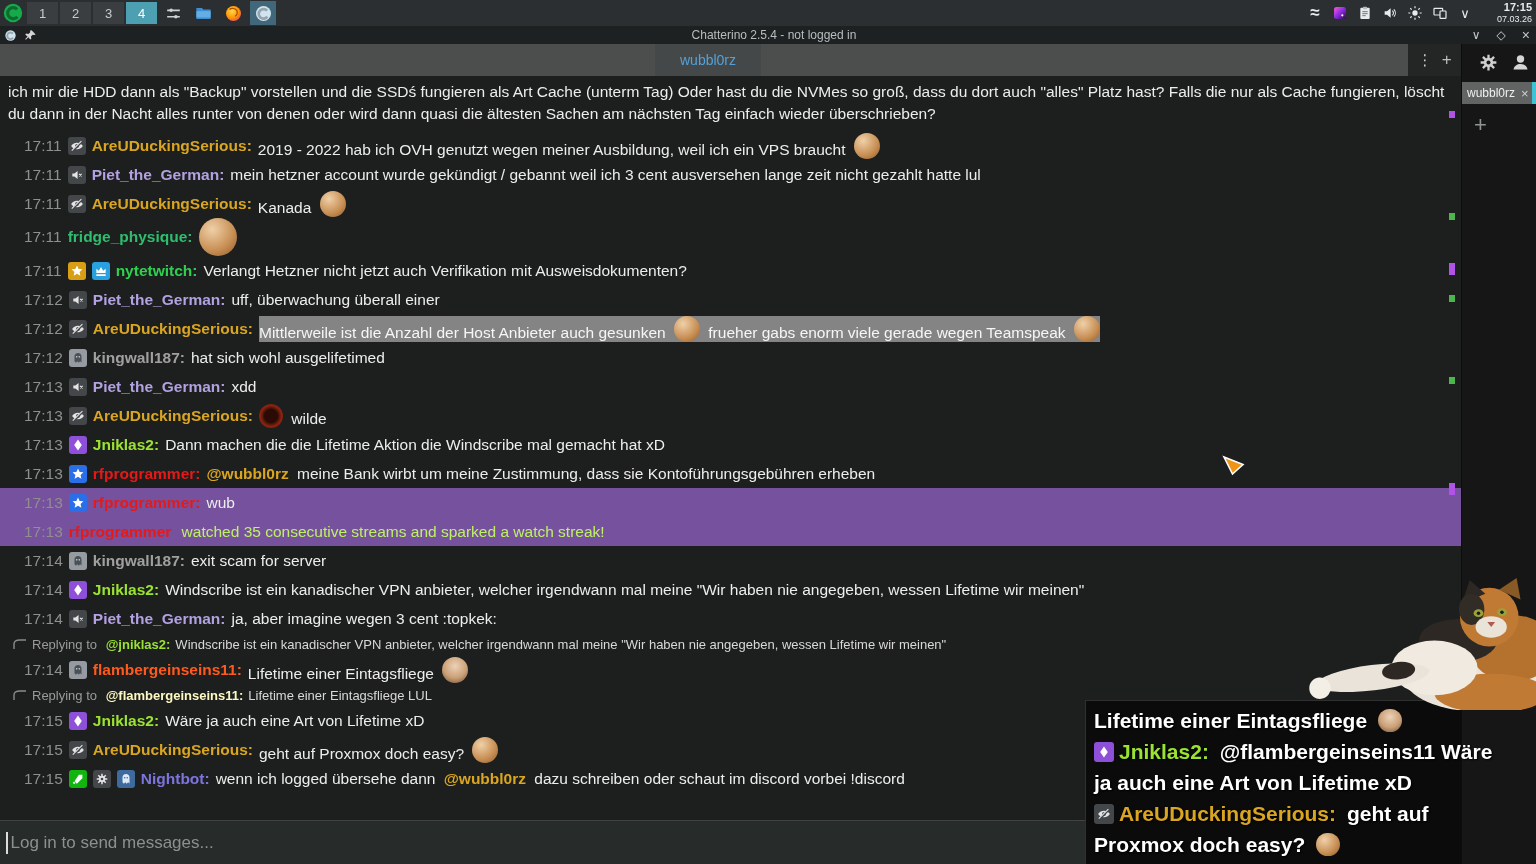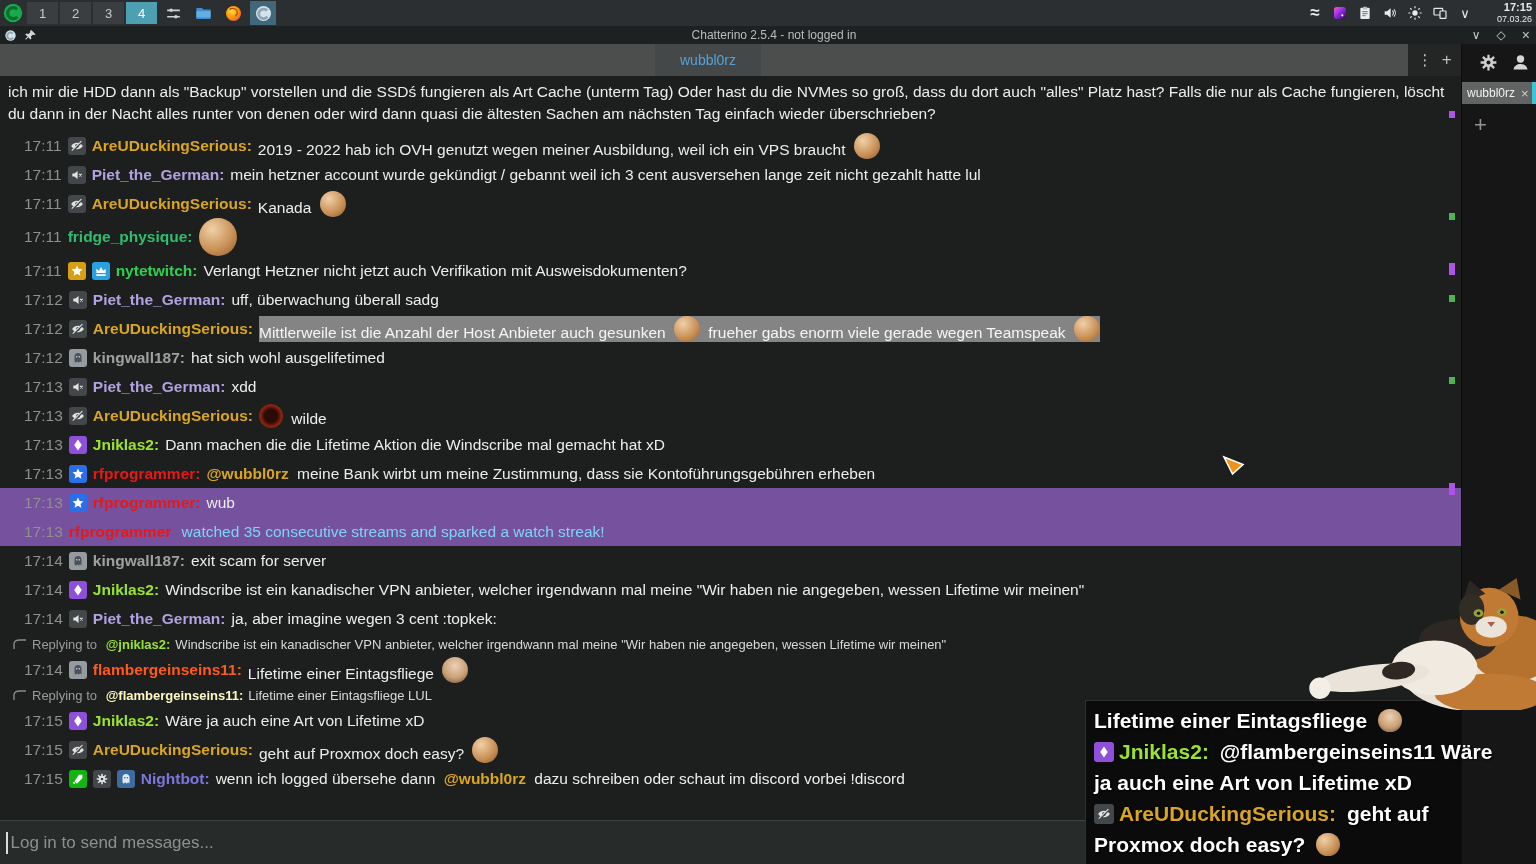--- a/index.html
+++ b/index.html
@@ -46,21 +46,21 @@
   .time{color:#8f8f8f;flex:0 0 auto;}
   .uname{font-weight:700;flex:0 0 auto;cursor:pointer;}
   .badge{width:18px;height:18px;border-radius:3px;flex:0 0 auto;display:inline-flex;
          align-items:center;justify-content:center;}
   .badge svg{width:14px;height:14px;}
   .msgseg{display:inline-flex;align-items:flex-end;gap:4px;flex-wrap:wrap;}
   .msgseg.selected{background:#848484;color:#f6f6f6;}
   .mention{color:#DAA520;font-weight:700;}
   .emote{border-radius:50%;display:inline-block;flex:0 0 auto;}
   .row.purple{background:#76519E;}
-  .streaktext{color:#7dd3fc;}
+  .streaktext{color:#bef264;}
   .row.reply{min-height:22px;font-size:13px;color:#9a9a9a;gap:5px;padding-left:12px;}
   .row.reply .rpreview{color:#d8d8d8;}
   .row.reply .ruser{font-weight:700;}
   
   #inputbox{position:absolute;left:0;top:820px;width:1461px;height:44px;background:#272b2a;
             border-top:1px solid #3f4442;box-sizing:border-box;display:flex;align-items:center;z-index:4;}
   #caret{width:1.5px;height:22px;background:#dcdcdc;margin-left:6px;}
   #placeholder{color:#8c918f;font-size:17px;margin-left:3px;}
   #emoji-btn{position:absolute;left:1441px;top:845px;color:#9aa09e;font-size:14px;z-index:26;}
   
@@ -238,21 +238,21 @@
           </svg></span><span class="uname" style="color: rgb(218, 165, 32);">AreUDuckingSerious:</span><span class="msgseg"><span>Kanada </span><span class="emote" style="width: 26px; height: 26px; background: radial-gradient(circle at 35% 30%, rgb(240, 208, 168), rgb(198, 141, 82) 60%, rgb(138, 90, 46));"></span></span></div>
       <div class="row"><span class="time">17:11</span><span class="uname" style="color: rgb(46, 190, 110);">fridge_physique:</span><span class="msgseg"><span class="emote" style="width: 38px; height: 38px; background: radial-gradient(circle at 35% 30%, rgb(240, 208, 168), rgb(198, 141, 82) 60%, rgb(138, 90, 46));"></span></span></div>
       <div class="row"><span class="time">17:11</span><span class="badge" style="background: rgb(216, 158, 21);"><svg viewBox="0 0 24 24">
             <path fill="#fff" d="m12 2.5 2.8 6 6.5.7-4.9 4.4 1.4 6.4L12 16.7 6.2 20l1.4-6.4L2.7 9.2l6.5-.7z"></path>
           </svg></span><span class="badge" style="background: rgb(41, 160, 224);"><svg viewBox="0 0 24 24">
             <path fill="#fff" d="M4 17.5h16v3H4zM4 8l4.3 3.7L12 5l3.7 6.7L20 8v7.5H4z"></path>
           </svg></span><span class="uname" style="color: rgb(47, 208, 79);">nytetwitch:</span><span class="msgseg"><span>Verlangt Hetzner nicht jetzt auch Verifikation mit Ausweisdokumenten?</span></span></div>
       <div class="row"><span class="time">17:12</span><span class="badge" style="background: rgb(67, 71, 74);"><svg viewBox="0 0 24 24">
             <path fill="#e4e4e4" d="M4 9.5v5h3.5L13 19V5L7.5 9.5H4z"></path>
             <path stroke="#e4e4e4" stroke-width="2" d="m15.5 10 4.5 4.5M20 10l-4.5 4.5"></path>
-          </svg></span><span class="uname" style="color: rgb(179, 161, 225);">Piet_the_German:</span><span class="msgseg"><span>uff, überwachung überall sadg</span></span></div>
+          </svg></span><span class="uname" style="color: rgb(179, 161, 225);">Piet_the_German:</span><span class="msgseg"><span>uff, überwachung überall einer</span></span></div>
       <div class="row"><span class="time">17:12</span><span class="badge" style="background: rgb(67, 71, 74);"><svg viewBox="0 0 24 24">
             <path fill="#e4e4e4" d="M12 6.5c-4.6 0-8.3 2.7-10 5.5 1.7 2.8 5.4 5.5 10 5.5s8.3-2.7 10-5.5c-1.7-2.8-5.4-5.5-10-5.5zm0 8.8a3.3 3.3 0 1 1 0-6.6 3.3 3.3 0 0 1 0 6.6z"></path>
             <path stroke="#43474a" stroke-width="3.6" d="M4 21 21 4"></path>
             <path stroke="#e4e4e4" stroke-width="1.8" d="M3 20 19.5 3.5"></path>
           </svg></span><span class="uname" style="color: rgb(218, 165, 32);">AreUDuckingSerious:</span><span class="msgseg selected"><span>Mittlerweile ist die Anzahl der Host Anbieter auch gesunken </span><span class="emote" style="width: 26px; height: 26px; background: radial-gradient(circle at 35% 30%, rgb(240, 208, 168), rgb(198, 141, 82) 60%, rgb(138, 90, 46));"></span><span> frueher gabs enorm viele gerade wegen Teamspeak </span><span class="emote" style="width: 26px; height: 26px; background: radial-gradient(circle at 35% 30%, rgb(240, 208, 168), rgb(198, 141, 82) 60%, rgb(138, 90, 46));"></span></span></div>
       <div class="row"><span class="time">17:12</span><span class="badge" style="background: rgb(149, 155, 160);"><svg viewBox="0 0 24 24">
             <path fill="#4b5156" d="M12 3.5c3.6 0 6 2.6 6 6v10l-2.4-1.8L13.2 20l-2.4-2.3L8.4 20 6 17.7V9.5c0-3.4 2.4-6 6-6z"></path>
             <circle cx="9.8" cy="10" r="1.4" fill="#c9ced2"></circle>
             <circle cx="14.2" cy="10" r="1.4" fill="#c9ced2"></circle>
           </svg></span><span class="uname" style="color: rgb(160, 160, 160);">kingwall187:</span><span class="msgseg"><span>hat sich wohl ausgelifetimed</span></span></div>

